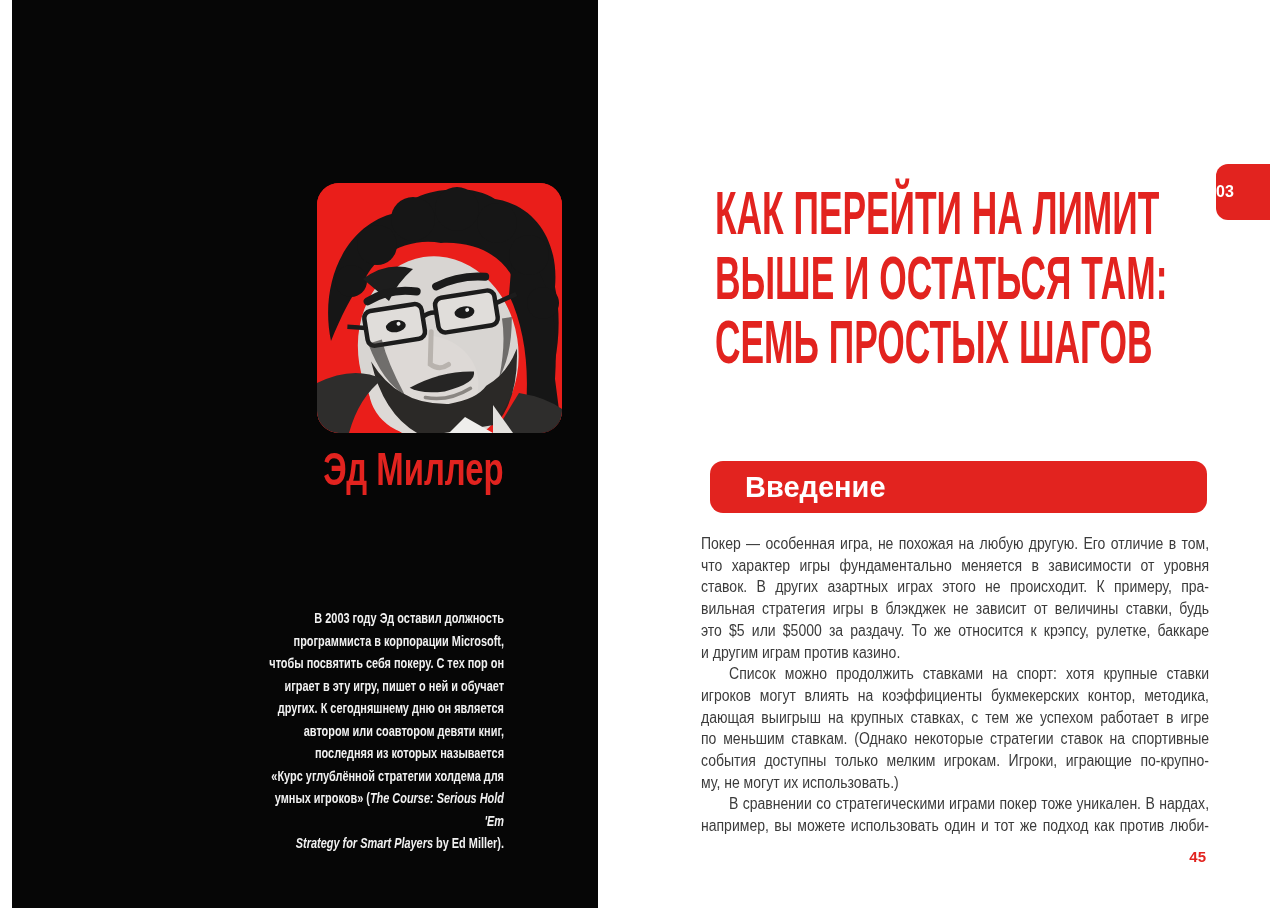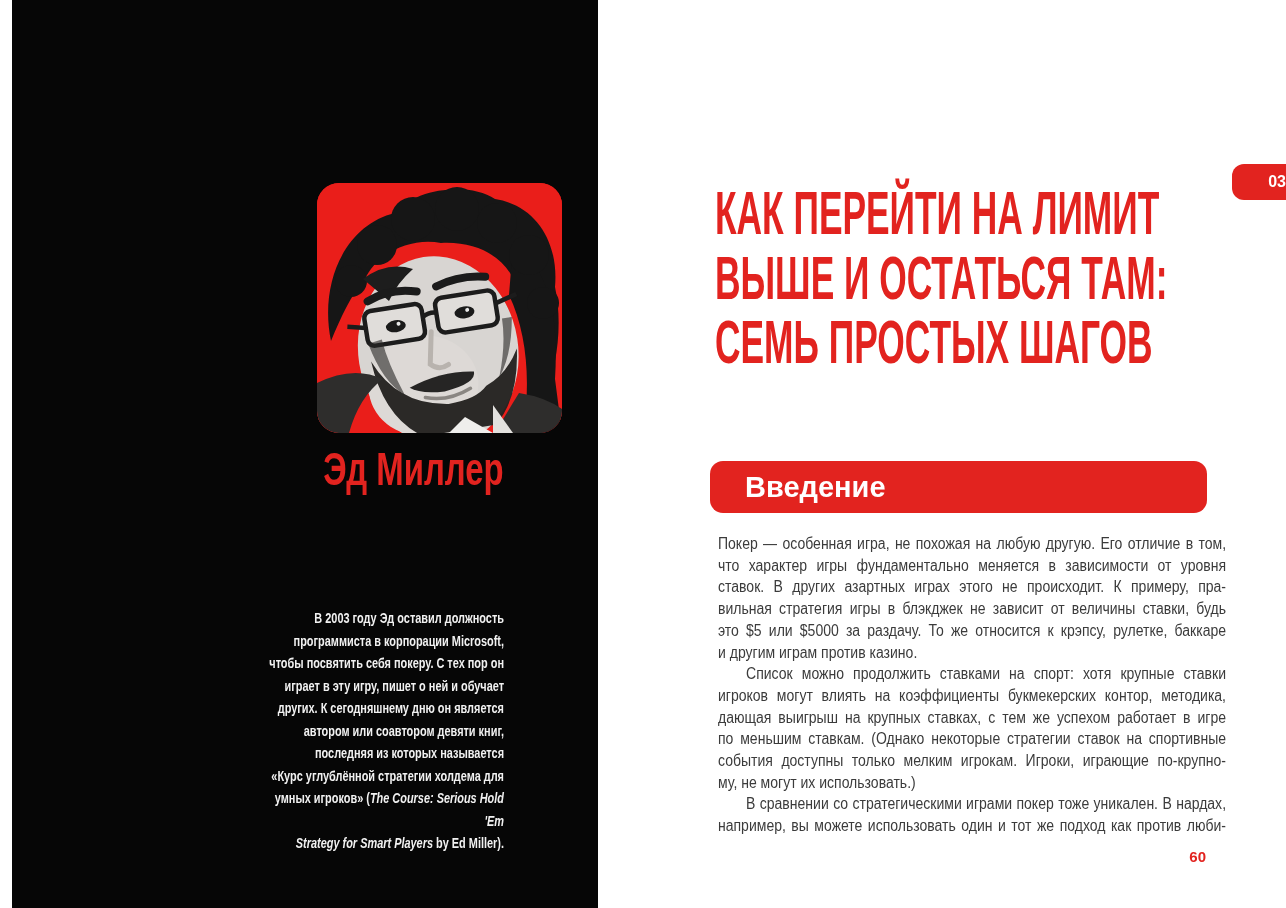--- a/index.html
+++ b/index.html
@@ -24,35 +24,35 @@
   }
   .bio{
     position:absolute;top:607px;right:94px;width:320px;text-align:right;
     color:#f1f1f1;font-weight:bold;font-size:14px;line-height:22.5px;
     transform:scaleX(0.78);transform-origin:100% 0;
   }
   .bio .it{font-style:italic;}
 
   
   .chapter-tab{
-    position:absolute;right:0;top:164px;width:54px;height:36px;
+    position:absolute;right:16px;top:164px;width:54px;height:56px;
     background:var(--red);border-radius:12px 0 0 12px;color:#fff;
-    font-weight:bold;font-size:16px;display:flex;align-items:center;justify-content:flex-end;
+    font-weight:bold;font-size:16px;display:flex;align-items:center;justify-content:flex-start;
   }
   .chapter-title{
     position:absolute;left:73px;top:181px;color:var(--red);
     font-size:62px;line-height:64.5px;font-weight:bold;white-space:nowrap;
     transform:scaleX(0.57);transform-origin:0 0;
   }
   .section-banner{
     position:absolute;left:68px;top:461px;width:497px;height:52px;box-sizing:border-box;
     background:var(--red);border-radius:13px;color:#ffffff;
     font-size:29px;font-weight:bold;line-height:52px;padding-left:35px;
   }
-  .body-col{position:absolute;left:76px;top:533px;width:508px;}
+  .body-col{position:absolute;left:59px;top:533px;width:508px;}
   .body-inner{
     width:580px;transform:scaleX(0.8759);transform-origin:0 0;
     font-size:16px;line-height:21.7px;color:var(--body-ink);
   }
   .body-inner .line{text-align:justify;text-align-last:justify;white-space:normal;}
   .body-inner .line.last{text-align-last:left;}
   .body-inner .line.indent{text-indent:32px;}
   .page-number{
     position:absolute;top:848px;right:80px;color:var(--red);
     font-weight:bold;font-size:15px;
@@ -168,16 +168,16 @@
             <div class="line">события доступны только мелким игрокам. Игроки, играющие по-крупно-</div>
             <div class="line last">му, не могут их использовать.)</div>
           </div>
           <div>
             <div class="line indent">В сравнении со стратегическими играми покер тоже уникален. В нардах,</div>
             <div class="line">например, вы можете использовать один и тот же подход как против люби-</div>
           </div>
         </div>
     </div>
 
-    <div class="page-number">60</div>
+    <div class="page-number">45</div>
   </div>
 
 </div>
 
 </body></html>

